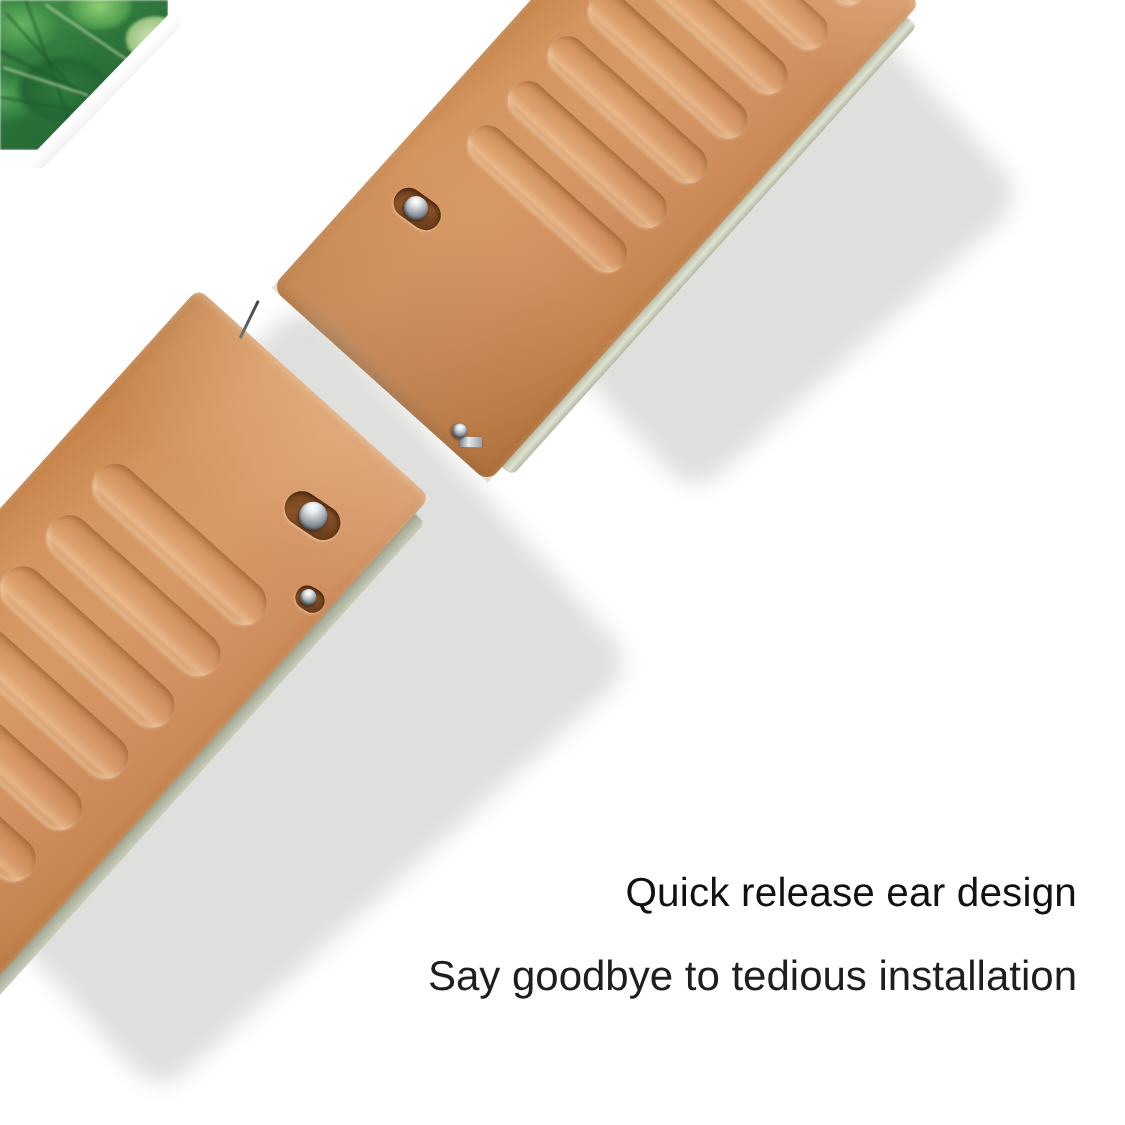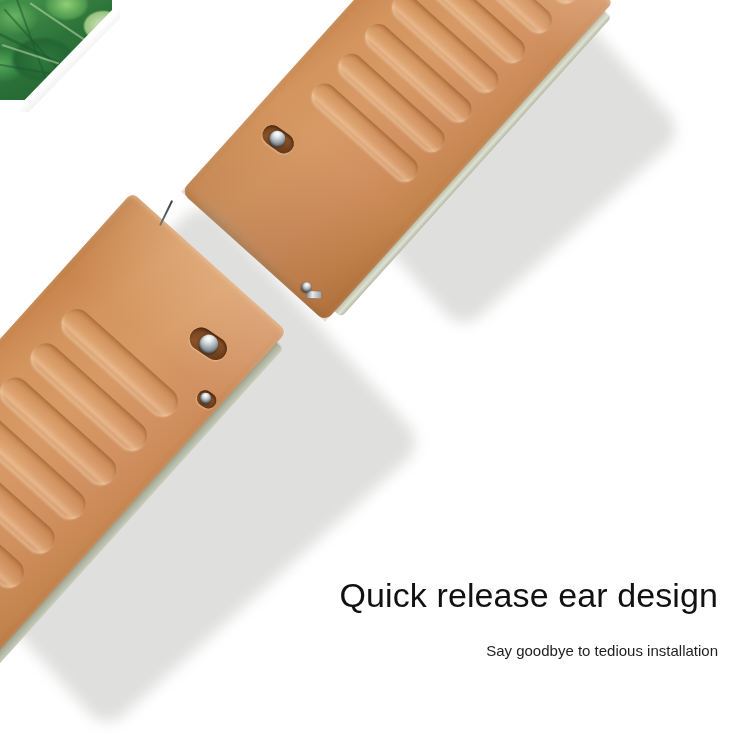--- a/index.html
+++ b/index.html
@@ -183,29 +183,29 @@
   
   .caption {
     position: absolute;
     right: 32px;
     text-align: right;
     color: #181818;
     white-space: nowrap;
   }
   .headline {
     top: 574px;
-    font-size: 34px;
+    font-size: 27px;
     line-height: 42px;
     font-weight: 400;
     letter-spacing: .1px;
     color: #111111;
   }
   .sub {
     top: 636px;
-    font-size: 15px;
+    font-size: 28px;
     line-height: 29px;
     font-weight: 400;
     color: #1e1e1e;
   }
 </style>
 </head>
 <body>
 
 <div id="stage">
 

